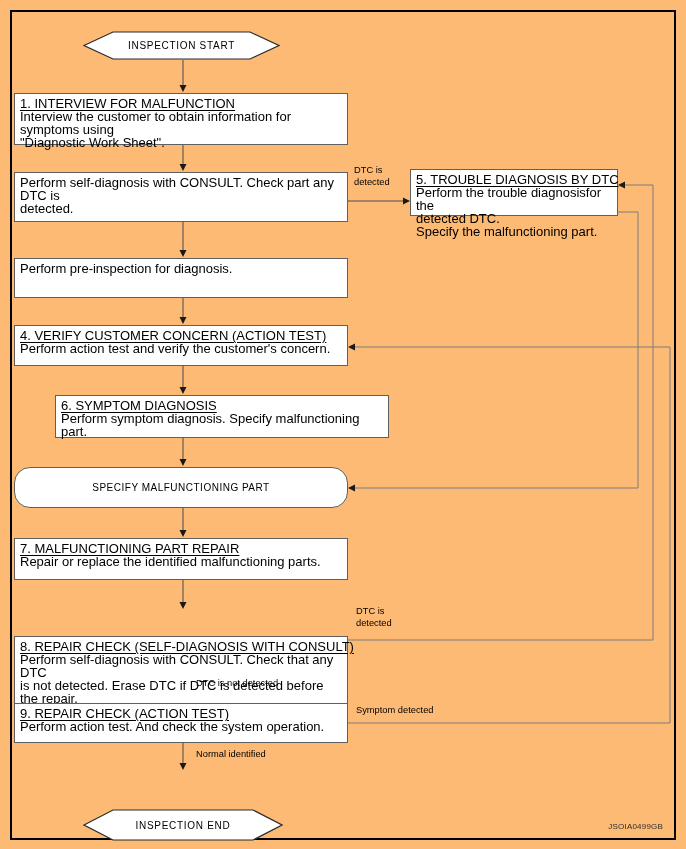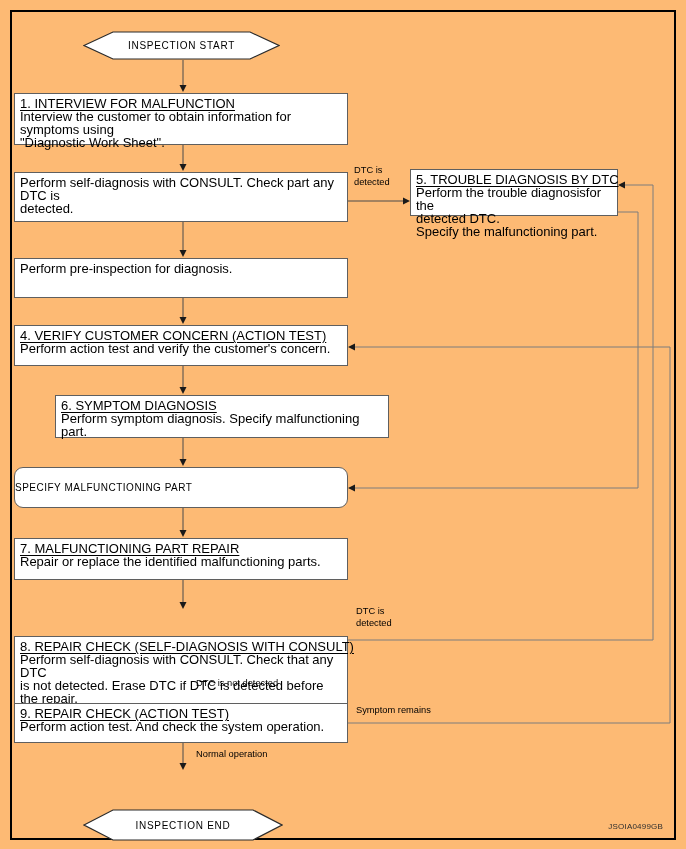--- a/index.html
+++ b/index.html
@@ -26,22 +26,22 @@
   .s2{left:14px;top:172px;width:334px;height:50px;}
   .s5{left:410px;top:169px;width:208px;height:47px;}
   .s3{left:14px;top:258px;width:334px;height:40px;}
   .s4{left:14px;top:325px;width:334px;height:41px;}
   .s6{left:14px;top:395px;width:334px;height:43px;margin-left:41px;}
   .s7{left:14px;top:538px;width:334px;height:42px;}
   .s8{left:14px;top:636px;width:334px;height:72px;}
   .s9{left:14px;top:703px;width:334px;height:40px;}
   .milestone{
     position:absolute;left:14px;top:467px;width:334px;height:41px;
-    border:1px solid #5f5f5f;border-radius:9px;background:#fff;
-    display:flex;align-items:center;
+    border:1px solid #5f5f5f;border-radius:16px;background:#fff;
+    display:flex;align-items:center;justify-content:center;
     font-size:10px;letter-spacing:0.5px;box-sizing:border-box;
   }
   .hex{position:absolute;display:flex;align-items:center;justify-content:center;}
   .hex svg{position:absolute;left:0;top:0;width:100%;height:100%;}
   .hex svg polygon{fill:#fff;stroke:#2b2b2b;stroke-width:1.2;}
   .hex span{position:relative;font-size:10px;letter-spacing:0.7px;}
   .hex-start{left:83px;top:31px;width:197px;height:29px;}
   .hex-end{left:83px;top:809px;width:200px;height:32px;}
   .edge-label{
     position:absolute;font-size:9.3px;line-height:12px;white-space:pre-line;
@@ -189,19 +189,19 @@
   </div>
 
   <div class="edge-label" style="left:354px;top:164px;">DTC is
 detected</div>
 
   <div class="edge-label" style="left:356px;top:605px;">DTC is
 detected</div>
 
   <div class="edge-label" style="left:196px;top:677px;">DTC is not detected</div>
 
-  <div class="edge-label" style="left:356px;top:704px;">Symptom remains</div>
-
-  <div class="edge-label" style="left:196px;top:748px;">Normal operation</div>
+  <div class="edge-label" style="left:356px;top:704px;">Symptom detected</div>
+
+  <div class="edge-label" style="left:196px;top:748px;">Normal identified</div>
 
   <div class="figure-code">JSOIA0499GB</div>
 
 </div>
 
 </body></html>

